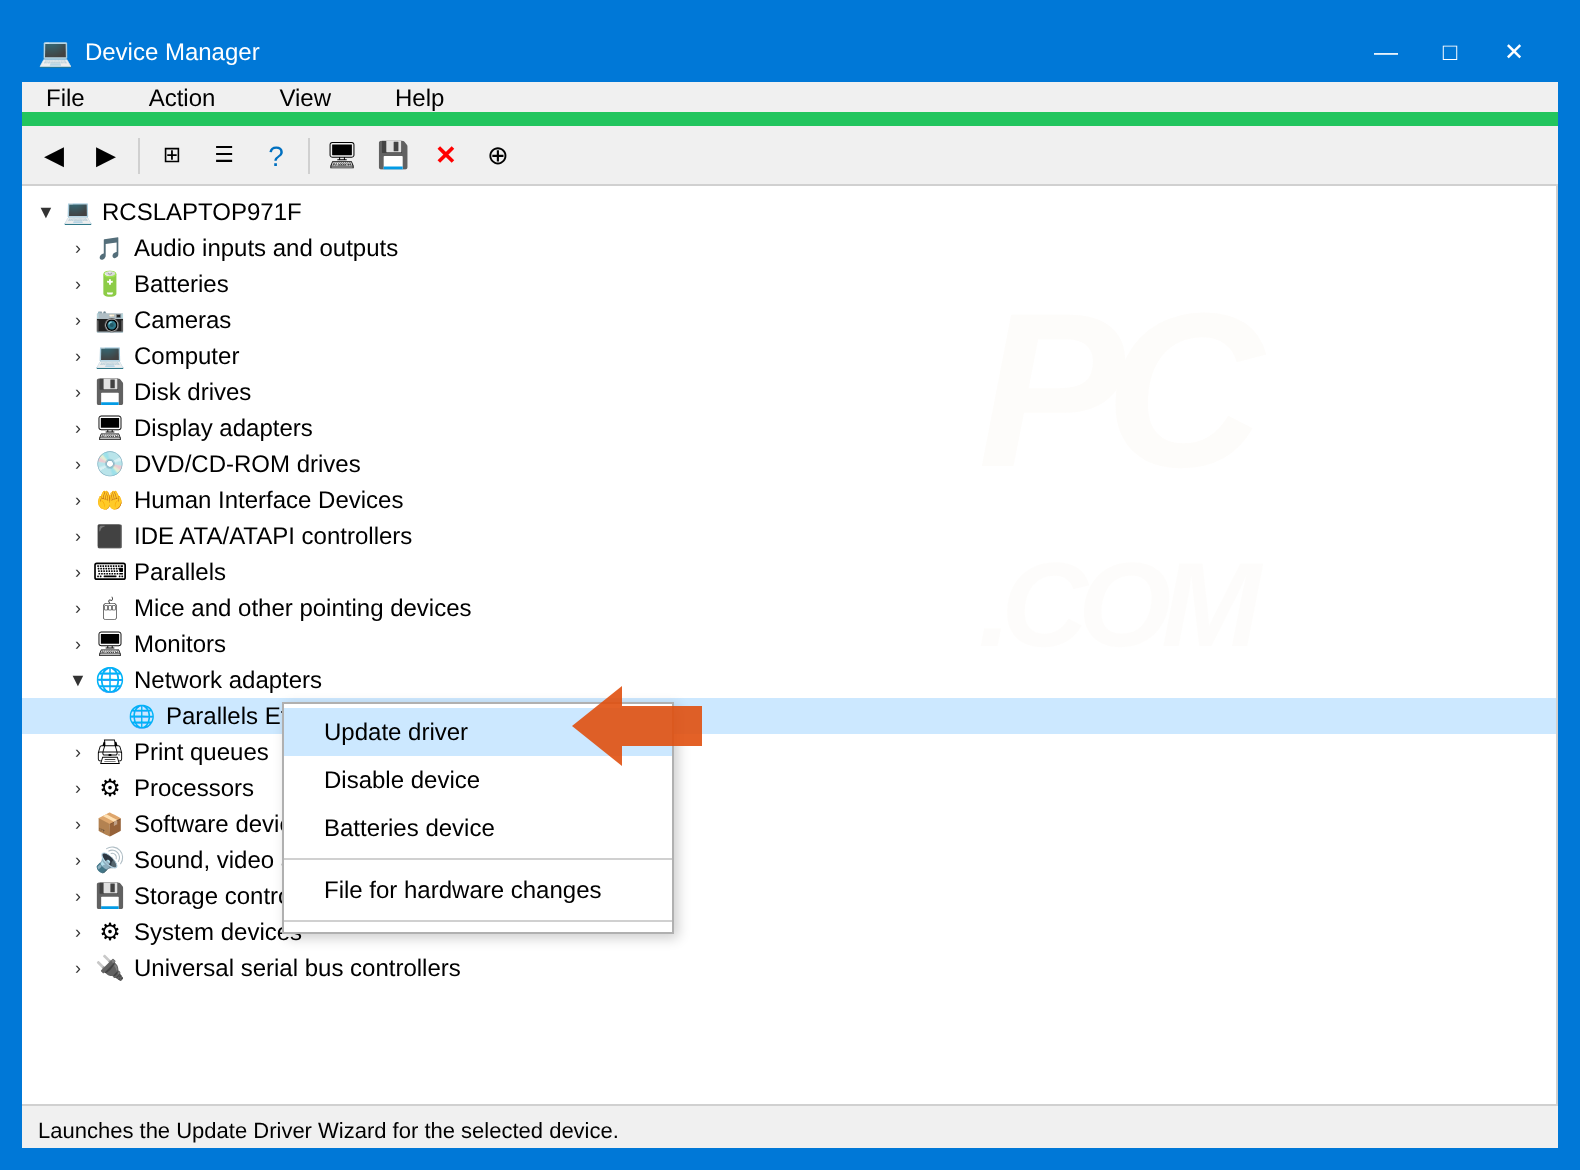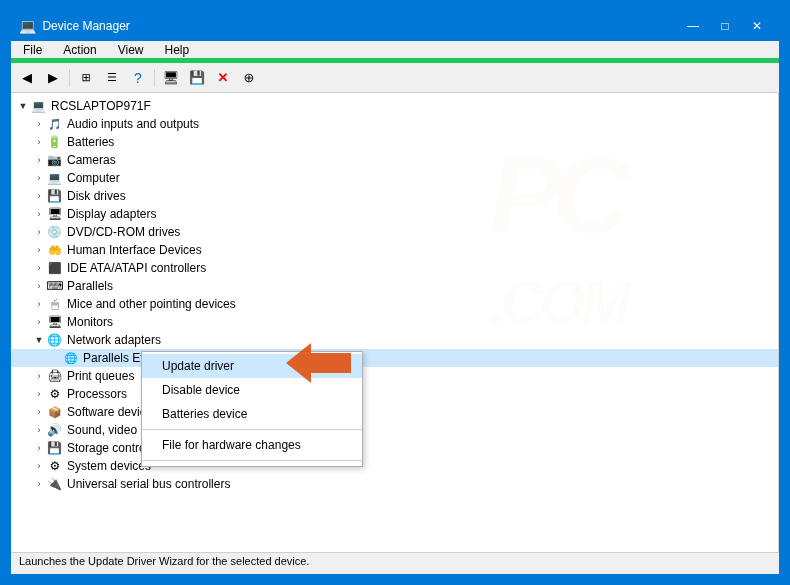--- a/index.html
+++ b/index.html
@@ -49,23 +49,23 @@
       color: white;
       cursor: pointer;
       font-size: 12px;
       display: flex;
       align-items: center;
       justify-content: center;
     }
     .menu-bar {
       background: #f0f0f0;
       display: flex;
-      gap: 5px;
+      gap: 16px;
       padding: 2px 4px;
-      border-bottom: 5px solid #22c55e;
+      border-bottom: 7px solid #22c55e;
       height: 22px;
       align-items: center;
     }
     .menu-item {
       padding: 2px 8px;
       cursor: pointer;
       font-size: 12px;
     }
     .toolbar {
       background: #f0f0f0;
@@ -148,21 +148,21 @@
       pointer-events: none;
       display: flex;
       align-items: center;
       justify-content: center;
     }
     
     .context-menu {
       position: absolute;
       left: 130px;
       top: 258px;
-      width: 222px;
+      width: 196px;
       background: white;
       border: 1px solid #b0b0b0;
       box-shadow: 2px 2px 6px rgba(0,0,0,0.2);
       z-index: 100;
       padding: 2px 0;
     }
     .ctx-item {
       padding: 5px 20px;
       cursor: pointer;
       font-size: 12px;
@@ -188,21 +188,21 @@
       pointer-events: none;
       z-index: 200;
     }
     .status-bar {
       background: #f0f0f0;
       border-top: 1px solid #d0d0d0;
       padding: 2px 8px;
       font-size: 11px;
       height: 22px;
       display: flex;
-      align-items: flex-start;
+      align-items: flex-end;
     }
   </style>
 </head>
 <body>
 
 <div class="window">
 
   <div class="title-bar">
     <div class="title-bar-left">
       <span style="font-size:14px;">💻</span>

